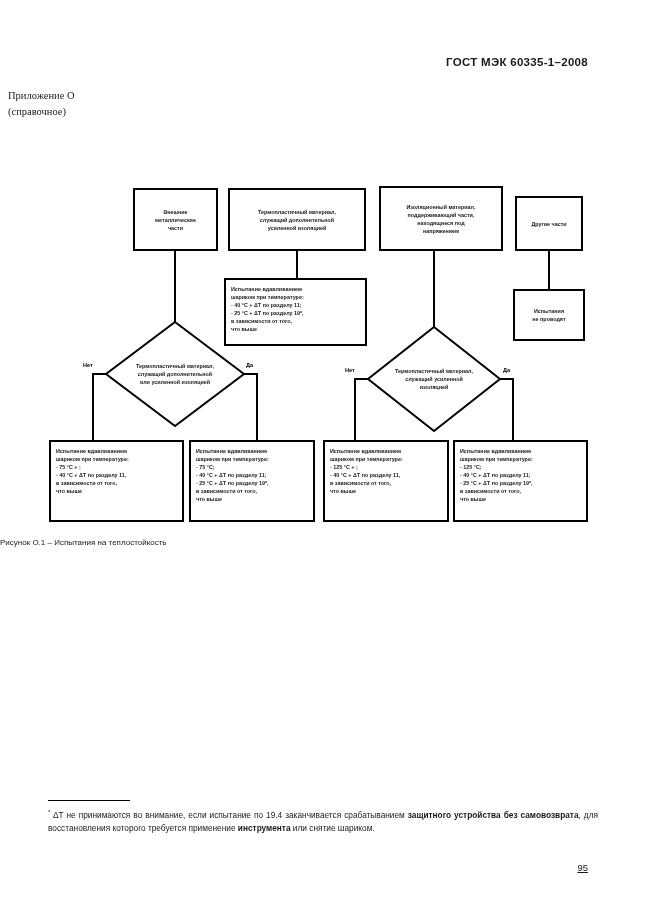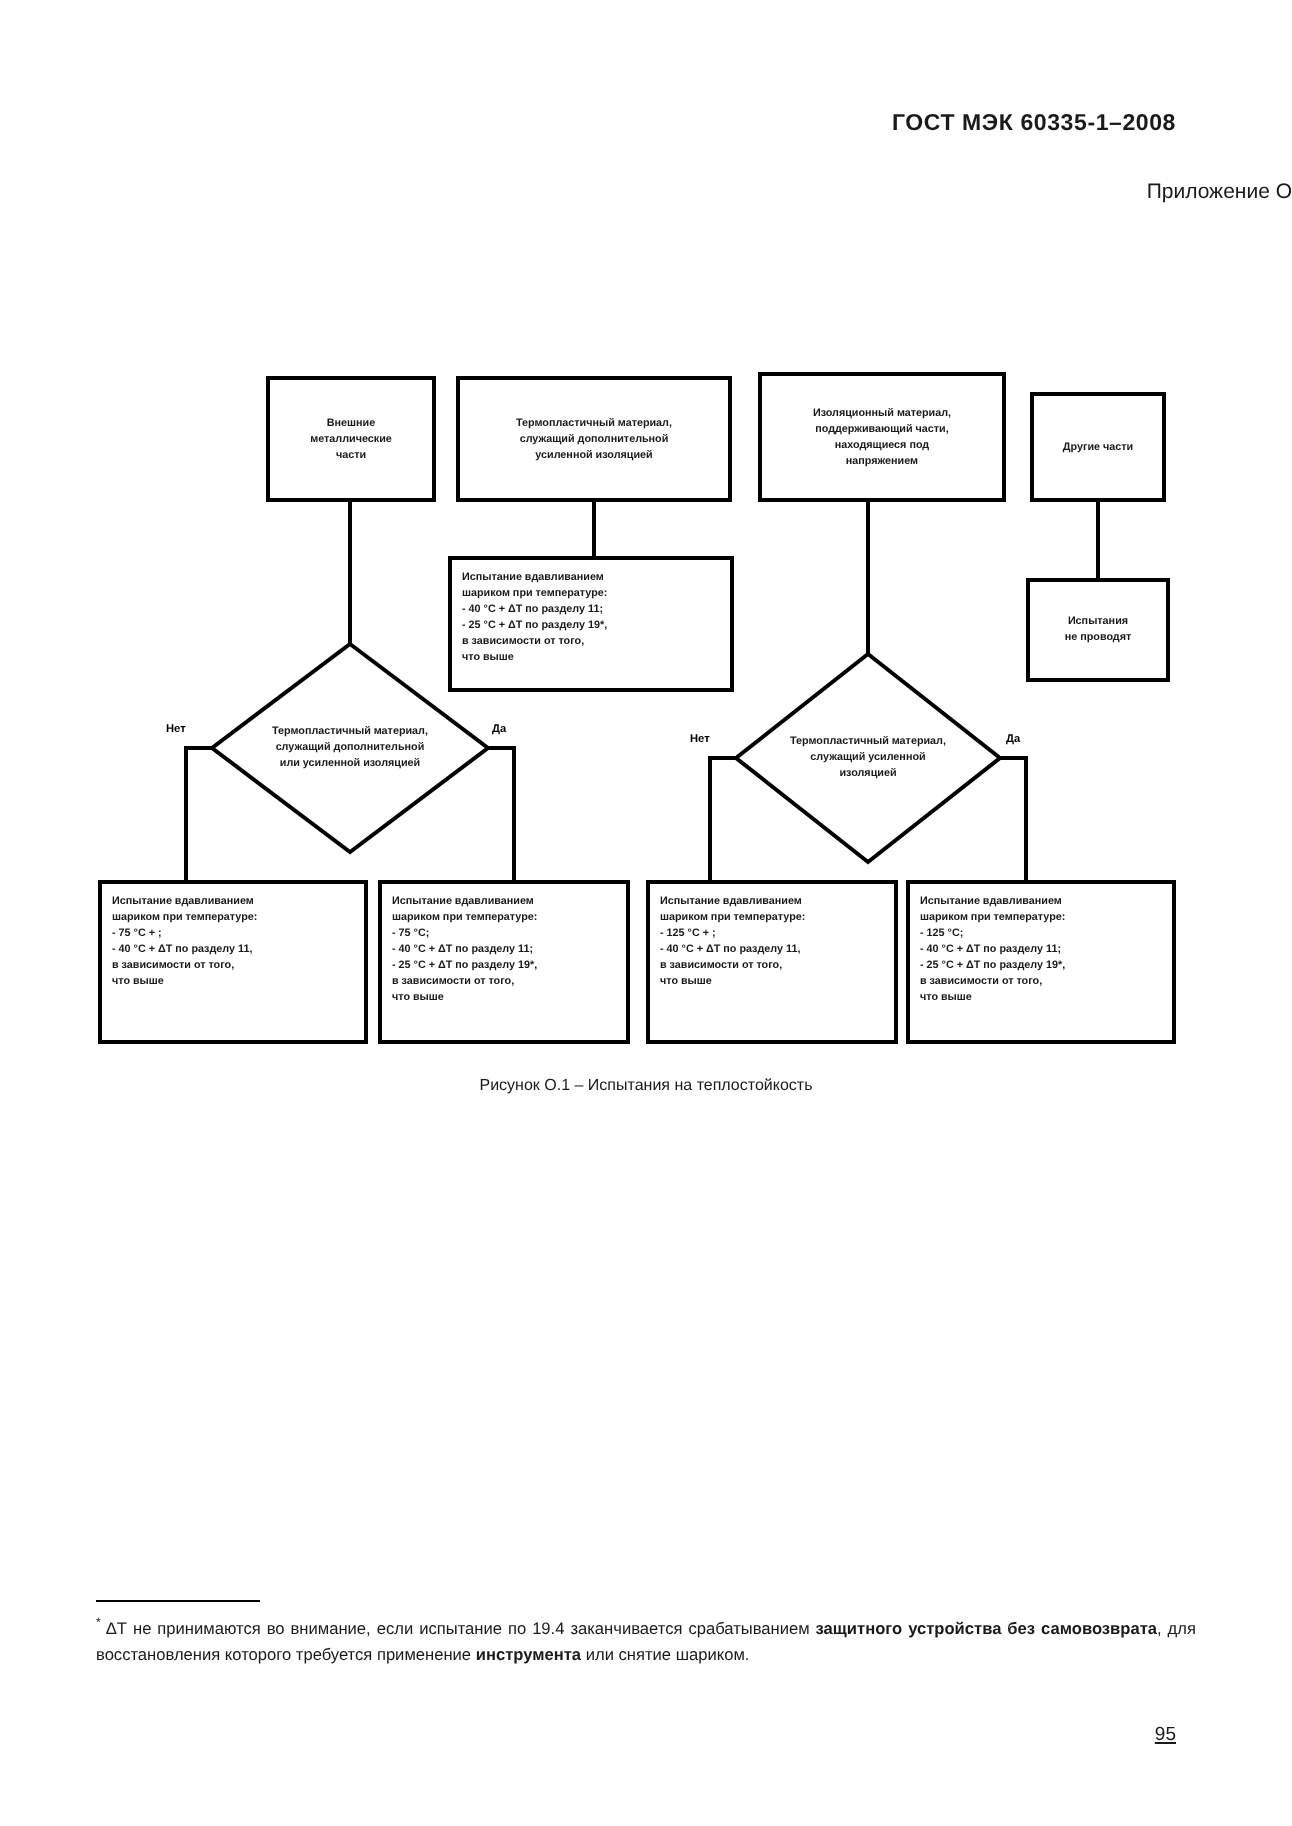--- a/index.html
+++ b/index.html
@@ -28,23 +28,24 @@
     font-weight: bold;
     letter-spacing: 0.3px;
     white-space: nowrap;
   }
 
   .annex-title {
     position: absolute;
     top: 88px;
     left: 0;
     right: 0;
-    text-align: right;
+    text-align: left;
     font-size: 10.5px;
     line-height: 16px;
+    font-family: Liberation Serif, serif;
   }
   .annex-title .l1 { display:block; margin-left: 8px; }
   .annex-title .l2 { display:block; margin-left: 8px; }
 
   .section-title {
     position: absolute;
     top: 152px;
     left: 0;
     right: 0;
     text-align: center;
@@ -113,21 +114,21 @@
     font-size: 5.6px;
     font-weight: bold;
     color: #000;
   }
 
   .fig-caption {
     position: absolute;
     top: 538px;
     left: 0;
     right: 0;
-    text-align: center;
+    text-align: left;
     font-size: 8px;
   }
 
   
   .footnote-rule {
     position: absolute;
     left: 48px;
     top: 800px;
     width: 82px;
     height: 0;
@@ -155,20 +156,21 @@
 </style>
 </head>
 <body>
 
 <div class="page">
 
   <div class="doc-header">ГОСТ МЭК 60335-1–2008</div>
 
   <div class="annex-title">
     <span class="l1">Приложение О</span>
+    <span class="l2">(справочное)</span>
   </div>
 
 
   <div class="chart">
 
     <svg width="646" height="560">
       <g stroke="#000" stroke-width="2" fill="none">
 
         <path d="M 175 251 L 175 322"></path>
 

